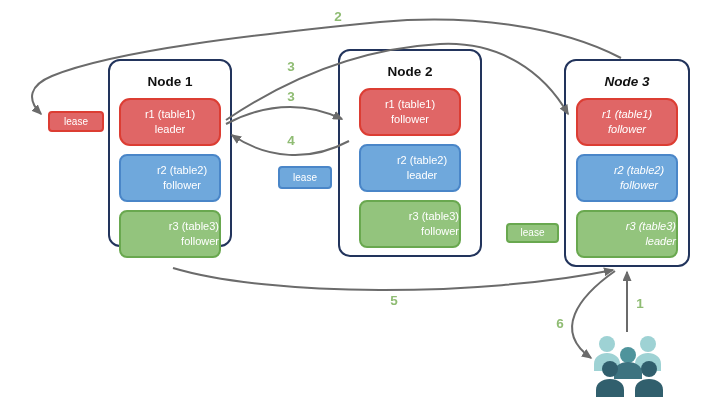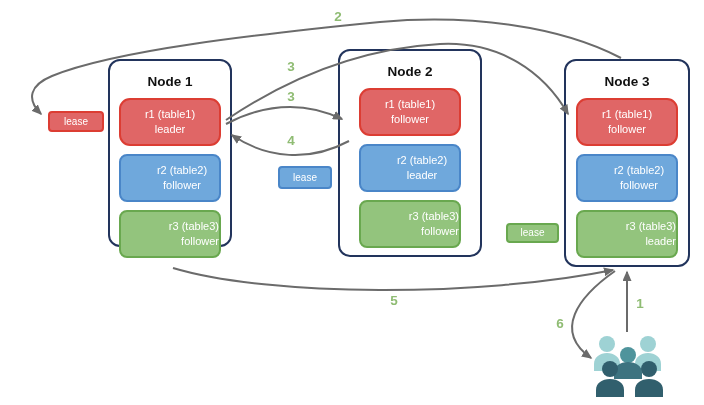--- a/index.html
+++ b/index.html
@@ -66,21 +66,21 @@
     <div class="replica blue">
       <div>r2 (table2)</div>
       <div>leader</div>
     </div>
     <div class="replica green">
       <div>r3 (table3)</div>
       <div>follower</div>
     </div>
   </div>
 
-  <div class="node" style="left:564px;top:59px;width:126px;height:208px;">
+  <div class="node" style="left:564px;top:59px;width:126px;height:208px;font-style:italic;">
     <div class="node-title">Node 3</div>
     <div class="replica red">
       <div>r1 (table1)</div>
       <div>follower</div>
     </div>
     <div class="replica blue">
       <div>r2 (table2)</div>
       <div>follower</div>
     </div>
     <div class="replica green">

